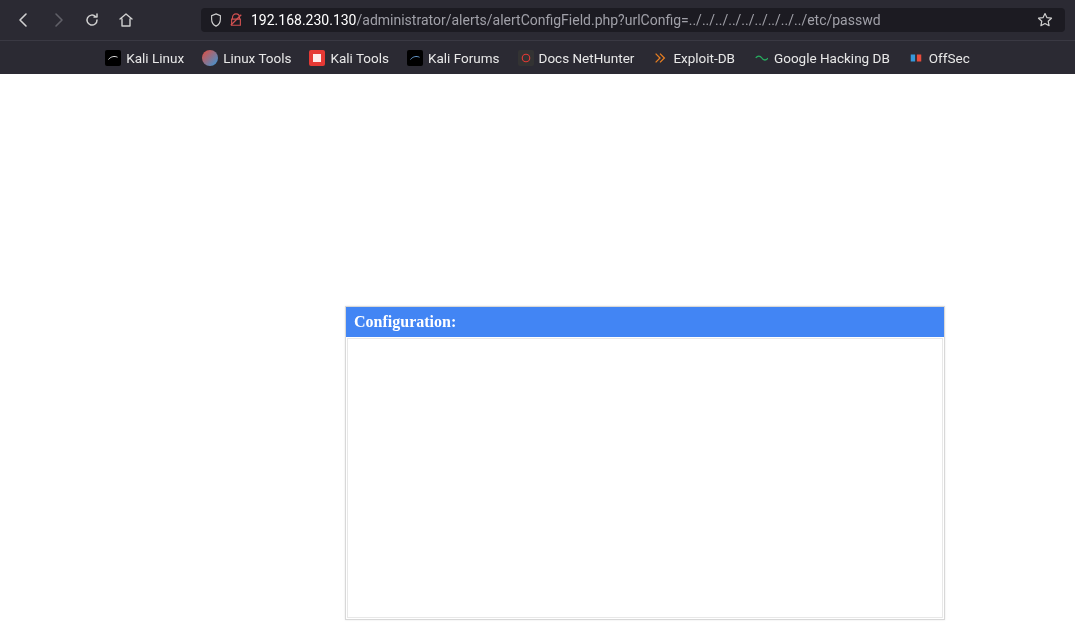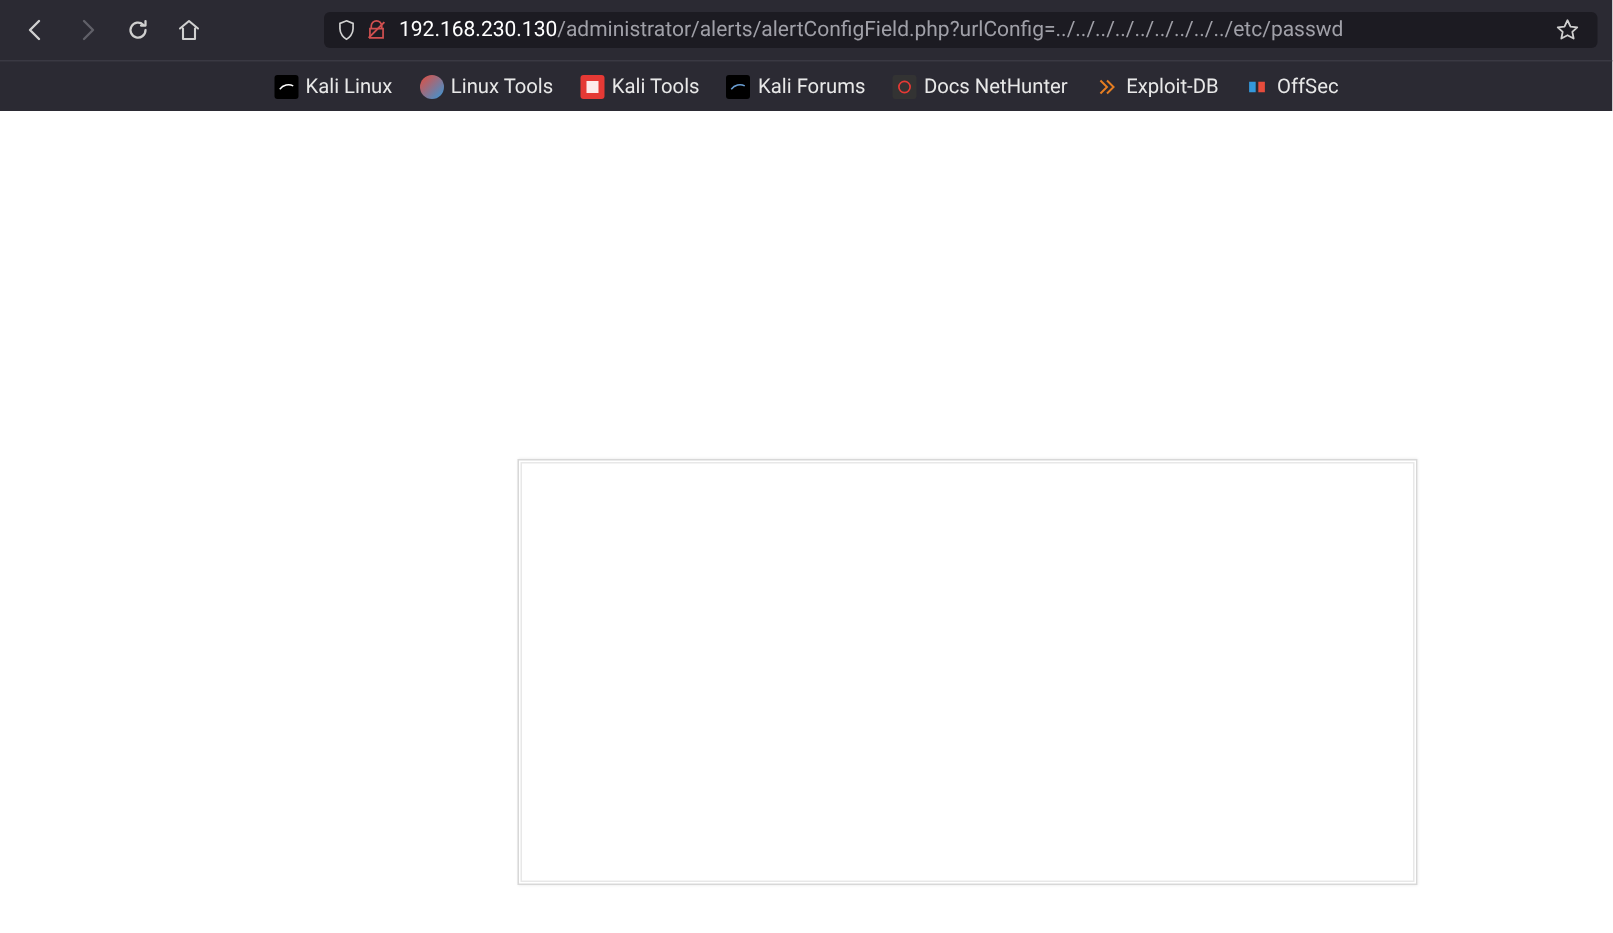--- a/index.html
+++ b/index.html
@@ -40,21 +40,21 @@
       color: #606068;
     }
     .address-bar {
       flex: 1;
       height: 24px;
       background: #1c1b22;
       border-radius: 4px;
       display: flex;
       align-items: center;
       padding: 0 8px;
-      margin-left: 70px;
+      margin-left: 55px;
       gap: 8px;
     }
     .address-icons {
       display: flex;
       align-items: center;
       gap: 6px;
       color: #d0d0d0;
     }
     .url-text {
       color: #d0d0d0;
@@ -224,28 +224,37 @@
     </div>
     <div class="bookmark-item">
       <span class="bookmark-icon icon-exploit-db">
         <svg width="14" height="14" viewBox="0 0 16 16">
             <path d="M3 3l5 5-5 5M8 3l5 5-5 5" stroke="#e67e22" stroke-width="1.5" fill="none"></path>
           </svg>
       </span>
       <span>Exploit-DB</span>
     </div>
     <div class="bookmark-item">
+      <span class="bookmark-icon icon-ghdb">
+        <svg width="14" height="14" viewBox="0 0 16 16">
+            <path d="M2 8c2-3 5-3 7 0s5 3 7 0" stroke="#27ae60" stroke-width="1.5" fill="none"></path>
+          </svg>
+      </span>
+      <span>Google Hacking DB</span>
+    </div>
+    <div class="bookmark-item">
       <span class="bookmark-icon icon-offsec">
         <svg width="14" height="14" viewBox="0 0 16 16">
             <rect x="2" y="4" width="5" height="8" fill="#3498db"></rect>
             <rect x="9" y="4" width="5" height="8" fill="#e74c3c"></rect>
           </svg>
       </span>
       <span>OffSec</span>
     </div>
   </div>
 </div>
 
 <div class="page-content">
   <div class="config-box">
+    <div class="config-header">Configuration:</div>
     <div class="config-body"></div>
   </div>
 </div>
 
 </body></html>

